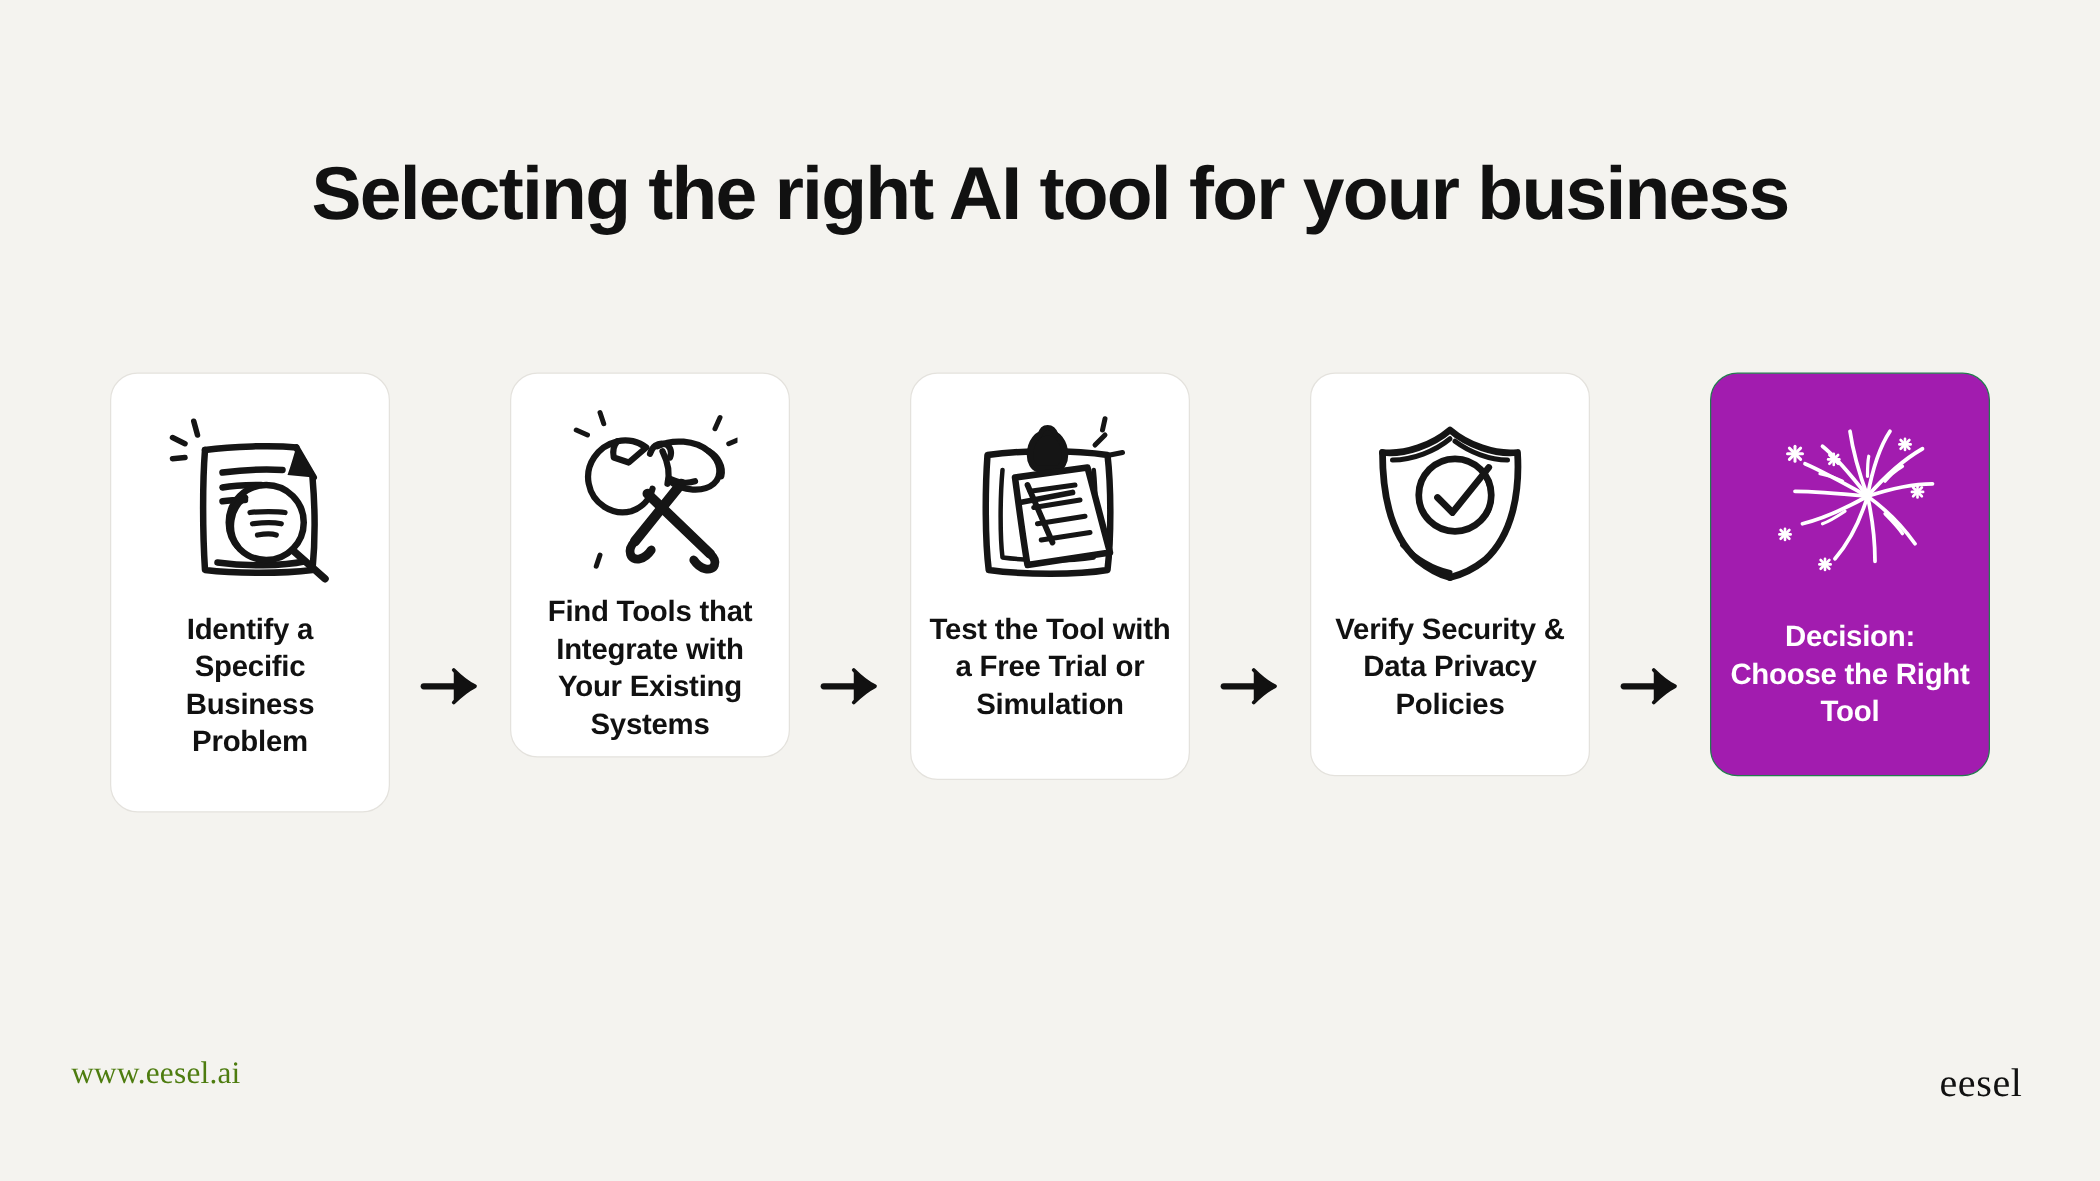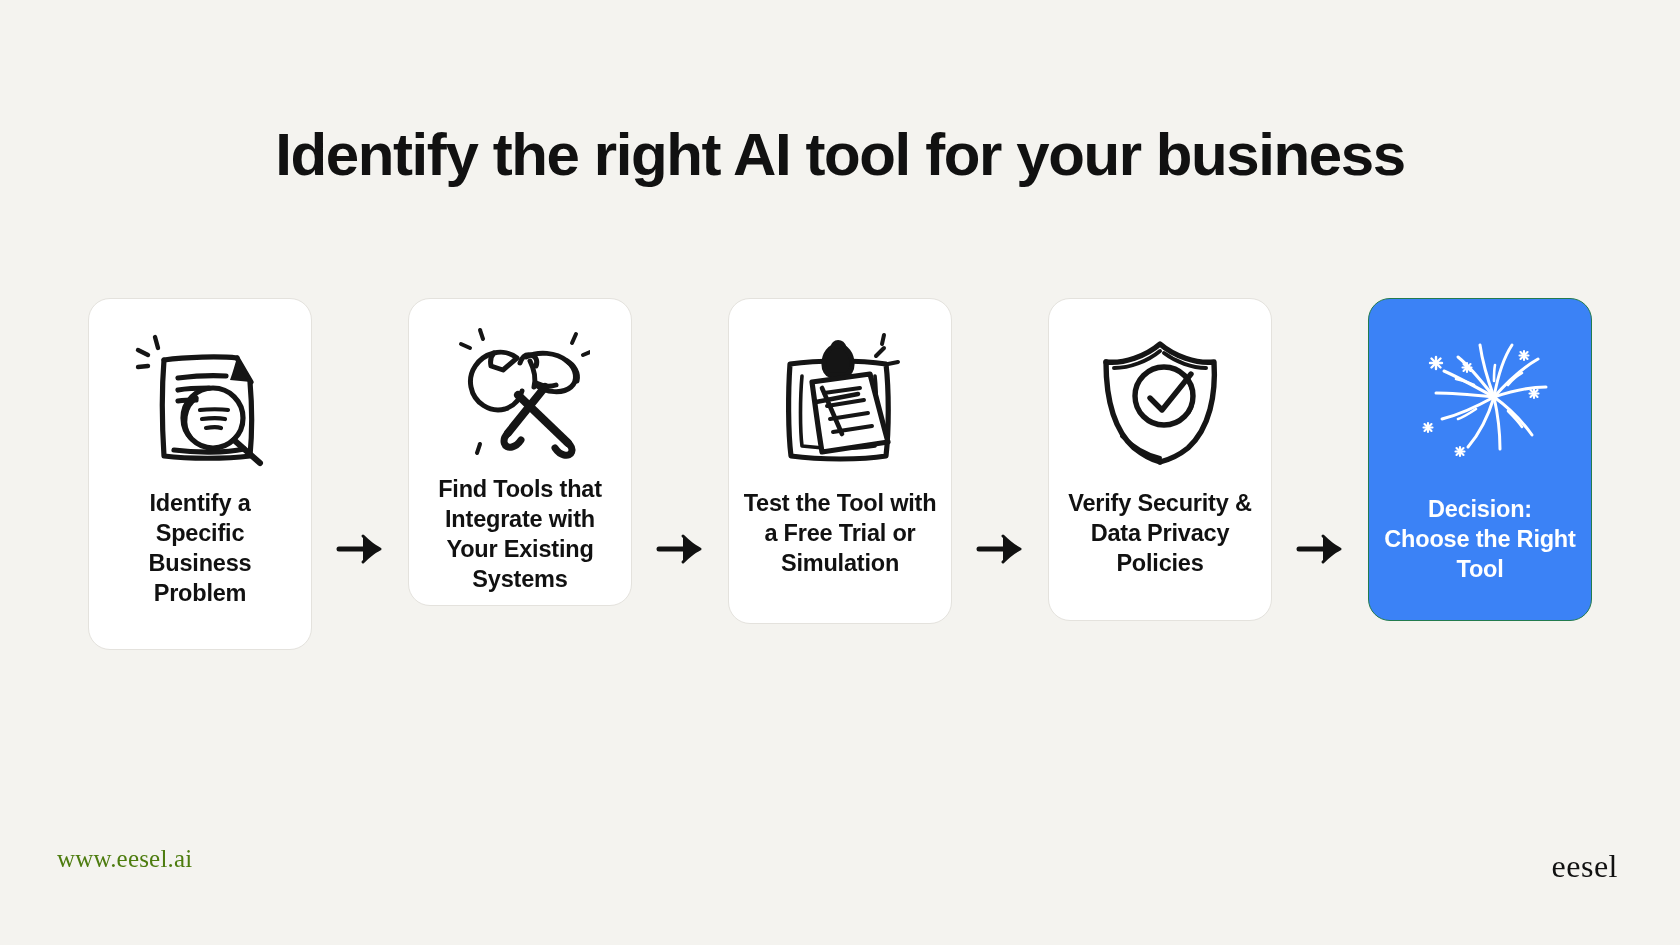--- a/index.html
+++ b/index.html
@@ -51,25 +51,25 @@
     border-radius: 22px;
     padding: 26px 14px 20px 14px;
     display: flex;
     flex-direction: column;
     align-items: center;
   }
 
   .card.tall1 { height: 352px; }
   .card.tall2 { height: 308px; }
   .card.tall3 { height: 326px; }
-  .card.tall4 { height: 323px; }
+  .card.tall4 { height: 323px; border-radius: 20px; }
   .card.tall5 { height: 323px; }
 
   .card.final {
-    background: #3b82f6;
+    background: #a21caf;
     border: 1px solid #237b4e;
   }
 
   .card-icon {
     height: 150px;
     display: flex;
     align-items: center;
     justify-content: center;
     margin-bottom: 14px;
   }
@@ -117,21 +117,21 @@
     font-family: Liberation Serif, serif;
     font-size: 32px;
     color: #111111;
     letter-spacing: 0.5px;
     line-height: 1;
   }
 </style>
 </head>
 <body>
 
-<div class="title">Identify the right AI tool for your business</div>
+<div class="title">Selecting the right AI tool for your business</div>
 
 <div class="flow">
 
   <div class="card tall1">
     <div class="card-icon">
       <svg width="132" height="140" viewBox="0 0 132 140" fill="none" stroke="#151515" stroke-width="5.2" stroke-linecap="round" stroke-linejoin="round">
 
         <path d="M30 30 C28 55 28 95 30 126 C55 129 92 129 116 126 C118 105 118 75 116 52"></path>
         <path d="M30 30 C52 27 85 26 103 28"></path>
 

